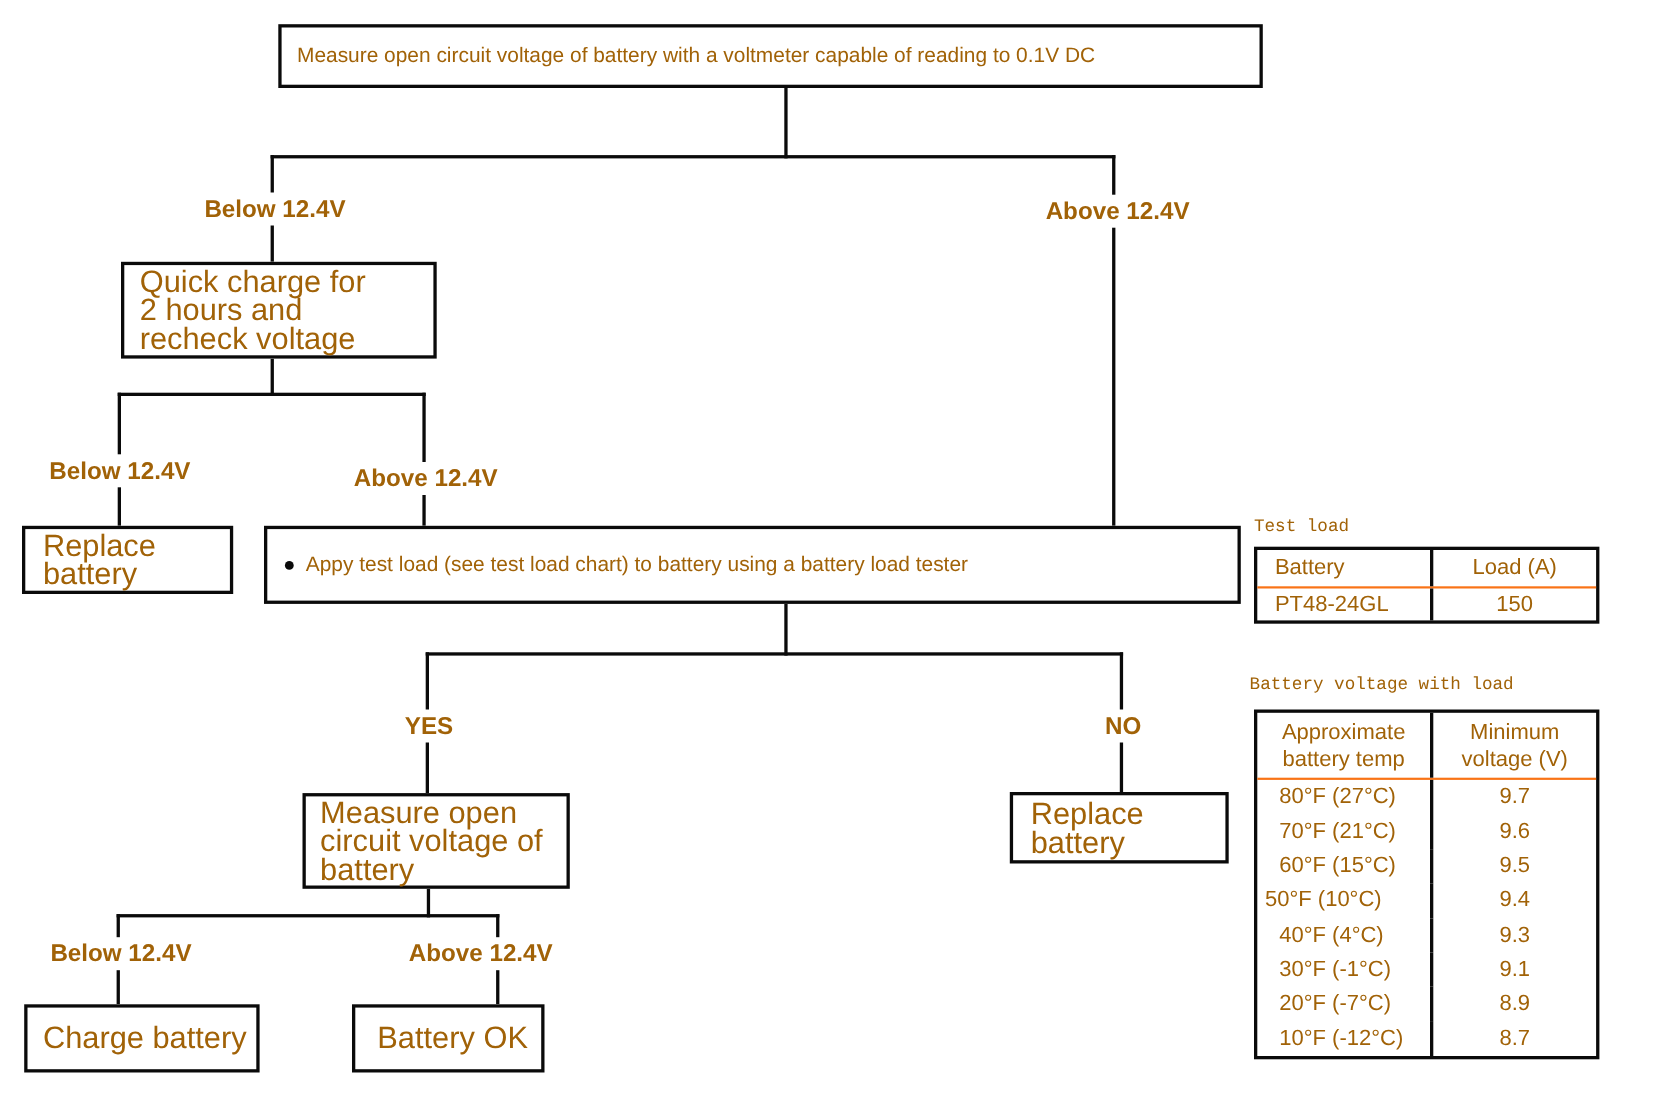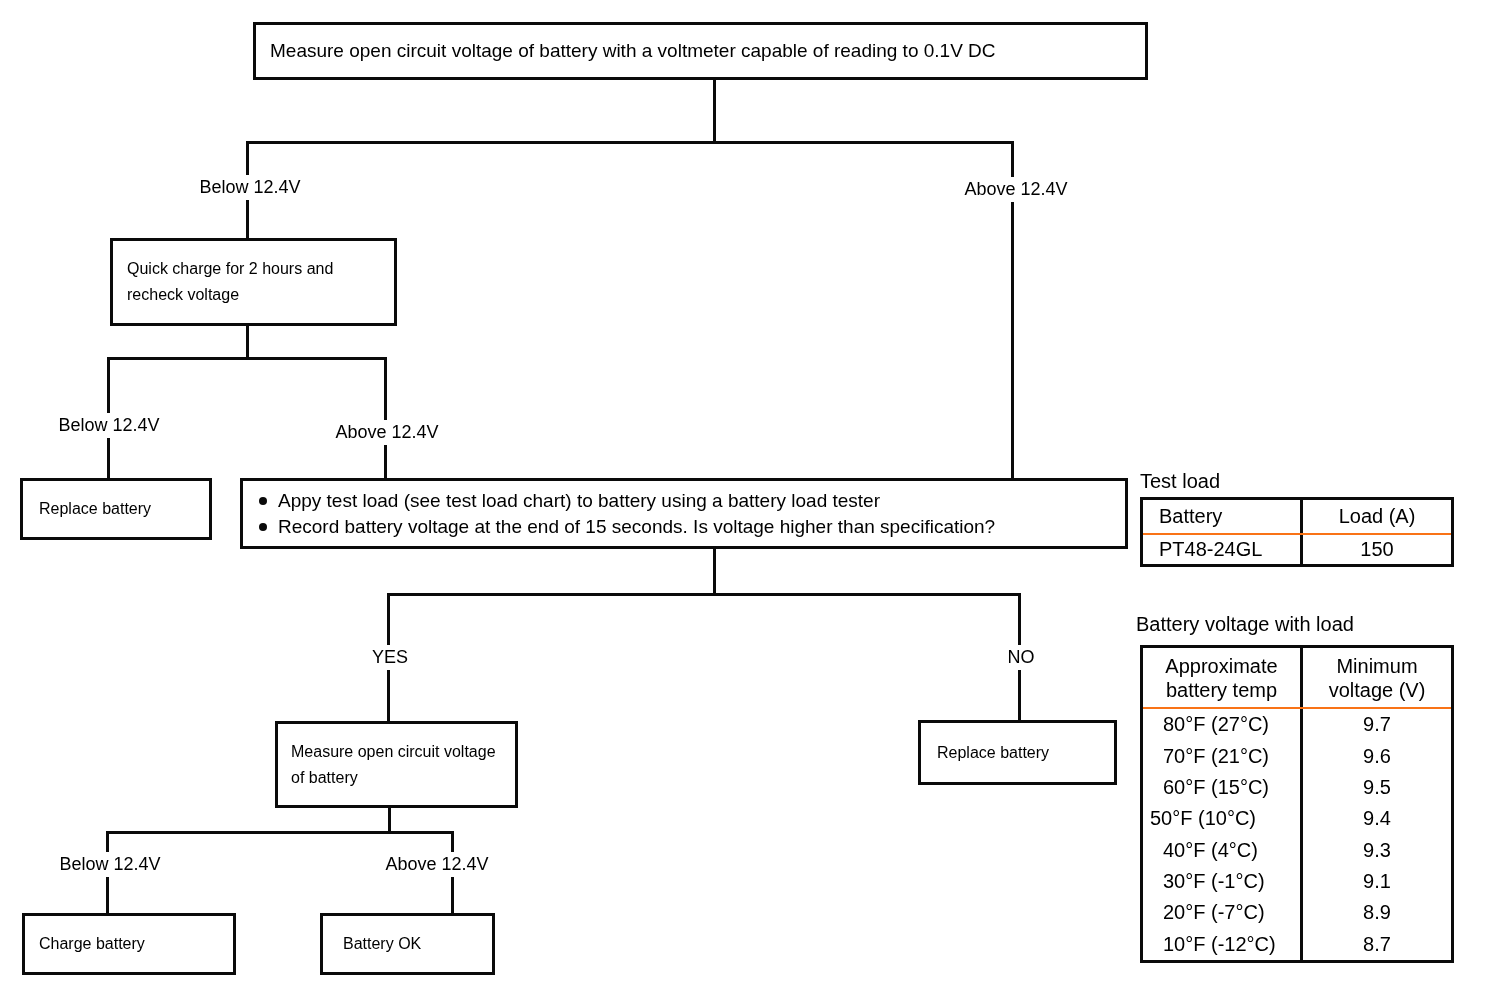--- a/index.html
+++ b/index.html
@@ -1,35 +1,35 @@
 <!DOCTYPE html>
 <html><head>
 <meta charset="utf-8">
 <style>
   html,body{margin:0;padding:0;background:#ffffff;}
   .stage{
     position:relative;width:1504px;height:998px;background:#ffffff;
-    font-family:"Liberation Sans",sans-serif;color:#000000;overflow:hidden;
+    font-family:"Liberation Sans",sans-serif;color:#a16207;overflow:hidden;
   }
   .vline,.hline{position:absolute;background:#0a0a0a;z-index:1;}
   .vline{width:3px;}
   .hline{height:3px;}
   .node{
     position:absolute;border:3px solid #0a0a0a;background:#ffffff;box-sizing:border-box;
-    display:flex;align-items:center;font-size:16px;line-height:26px;z-index:2;
+    display:flex;align-items:center;font-size:28px;line-height:26px;z-index:2;
   }
   .node .txt{display:block;}
   .branch-label{
     position:absolute;transform:translateX(-50%);white-space:nowrap;
-    font-weight:normal;font-size:18px;background:#ffffff;padding:2px 8px;z-index:3;
+    font-weight:bold;font-size:22px;background:#ffffff;padding:2px 8px;z-index:3;
   }
   .bullets{flex-direction:column;align-items:flex-start;justify-content:center;font-size:19px;}
   .bullet-row{display:flex;align-items:flex-start;}
   .bullet-dot{width:8px;height:8px;border-radius:50%;background:#0a0a0a;margin:9px 11px 0 0;flex:0 0 auto;}
-  .tbl-title{position:absolute;font-size:20px;z-index:2;white-space:nowrap;}
+  .tbl-title{position:absolute;font-size:16px;z-index:2;white-space:nowrap;font-family:Liberation Mono, monospace;}
   .tbl{
     position:absolute;border:3px solid #0a0a0a;box-sizing:border-box;background:#ffffff;
     display:flex;flex-direction:column;font-size:20px;z-index:2;
   }
   .tbl-row{display:flex;flex:1;}
   .tbl-head{border-bottom:2px solid #f97316;flex:0 0 auto;}
   .cell{display:flex;align-items:center;box-sizing:border-box;}
   .c1{width:160px;border-right:3px solid #0a0a0a;padding-left:16px;}
   .c2{flex:1;justify-content:center;}
   .center{justify-content:center;padding-left:0;text-align:center;line-height:24px;}
@@ -65,24 +65,20 @@
   </div>
 
   <div class="node" style="left:20px;top:478px;width:192px;height:62px;padding-left:16px">
     <span class="txt">Replace battery</span>
   </div>
 
   <div class="node bullets" style="left:240px;top:478px;width:888px;height:71px;padding-left:16px">
     <div class="bullet-row">
       <span class="bullet-dot"></span>
       <span class="txt">Appy test load (see test load chart) to battery using a battery load tester</span>
-    </div>
-    <div class="bullet-row">
-      <span class="bullet-dot"></span>
-      <span class="txt">Record battery voltage at the end of 15 seconds. Is voltage higher than specification?</span>
     </div>
   </div>
 
   <div class="node" style="left:275px;top:721px;width:243px;height:87px;padding-left:13px">
     <span class="txt" style="width:205px">Measure open circuit voltage of battery</span>
   </div>
 
   <div class="node" style="left:918px;top:720px;width:199px;height:65px;padding-left:16px">
     <span class="txt">Replace battery</span>
   </div>

